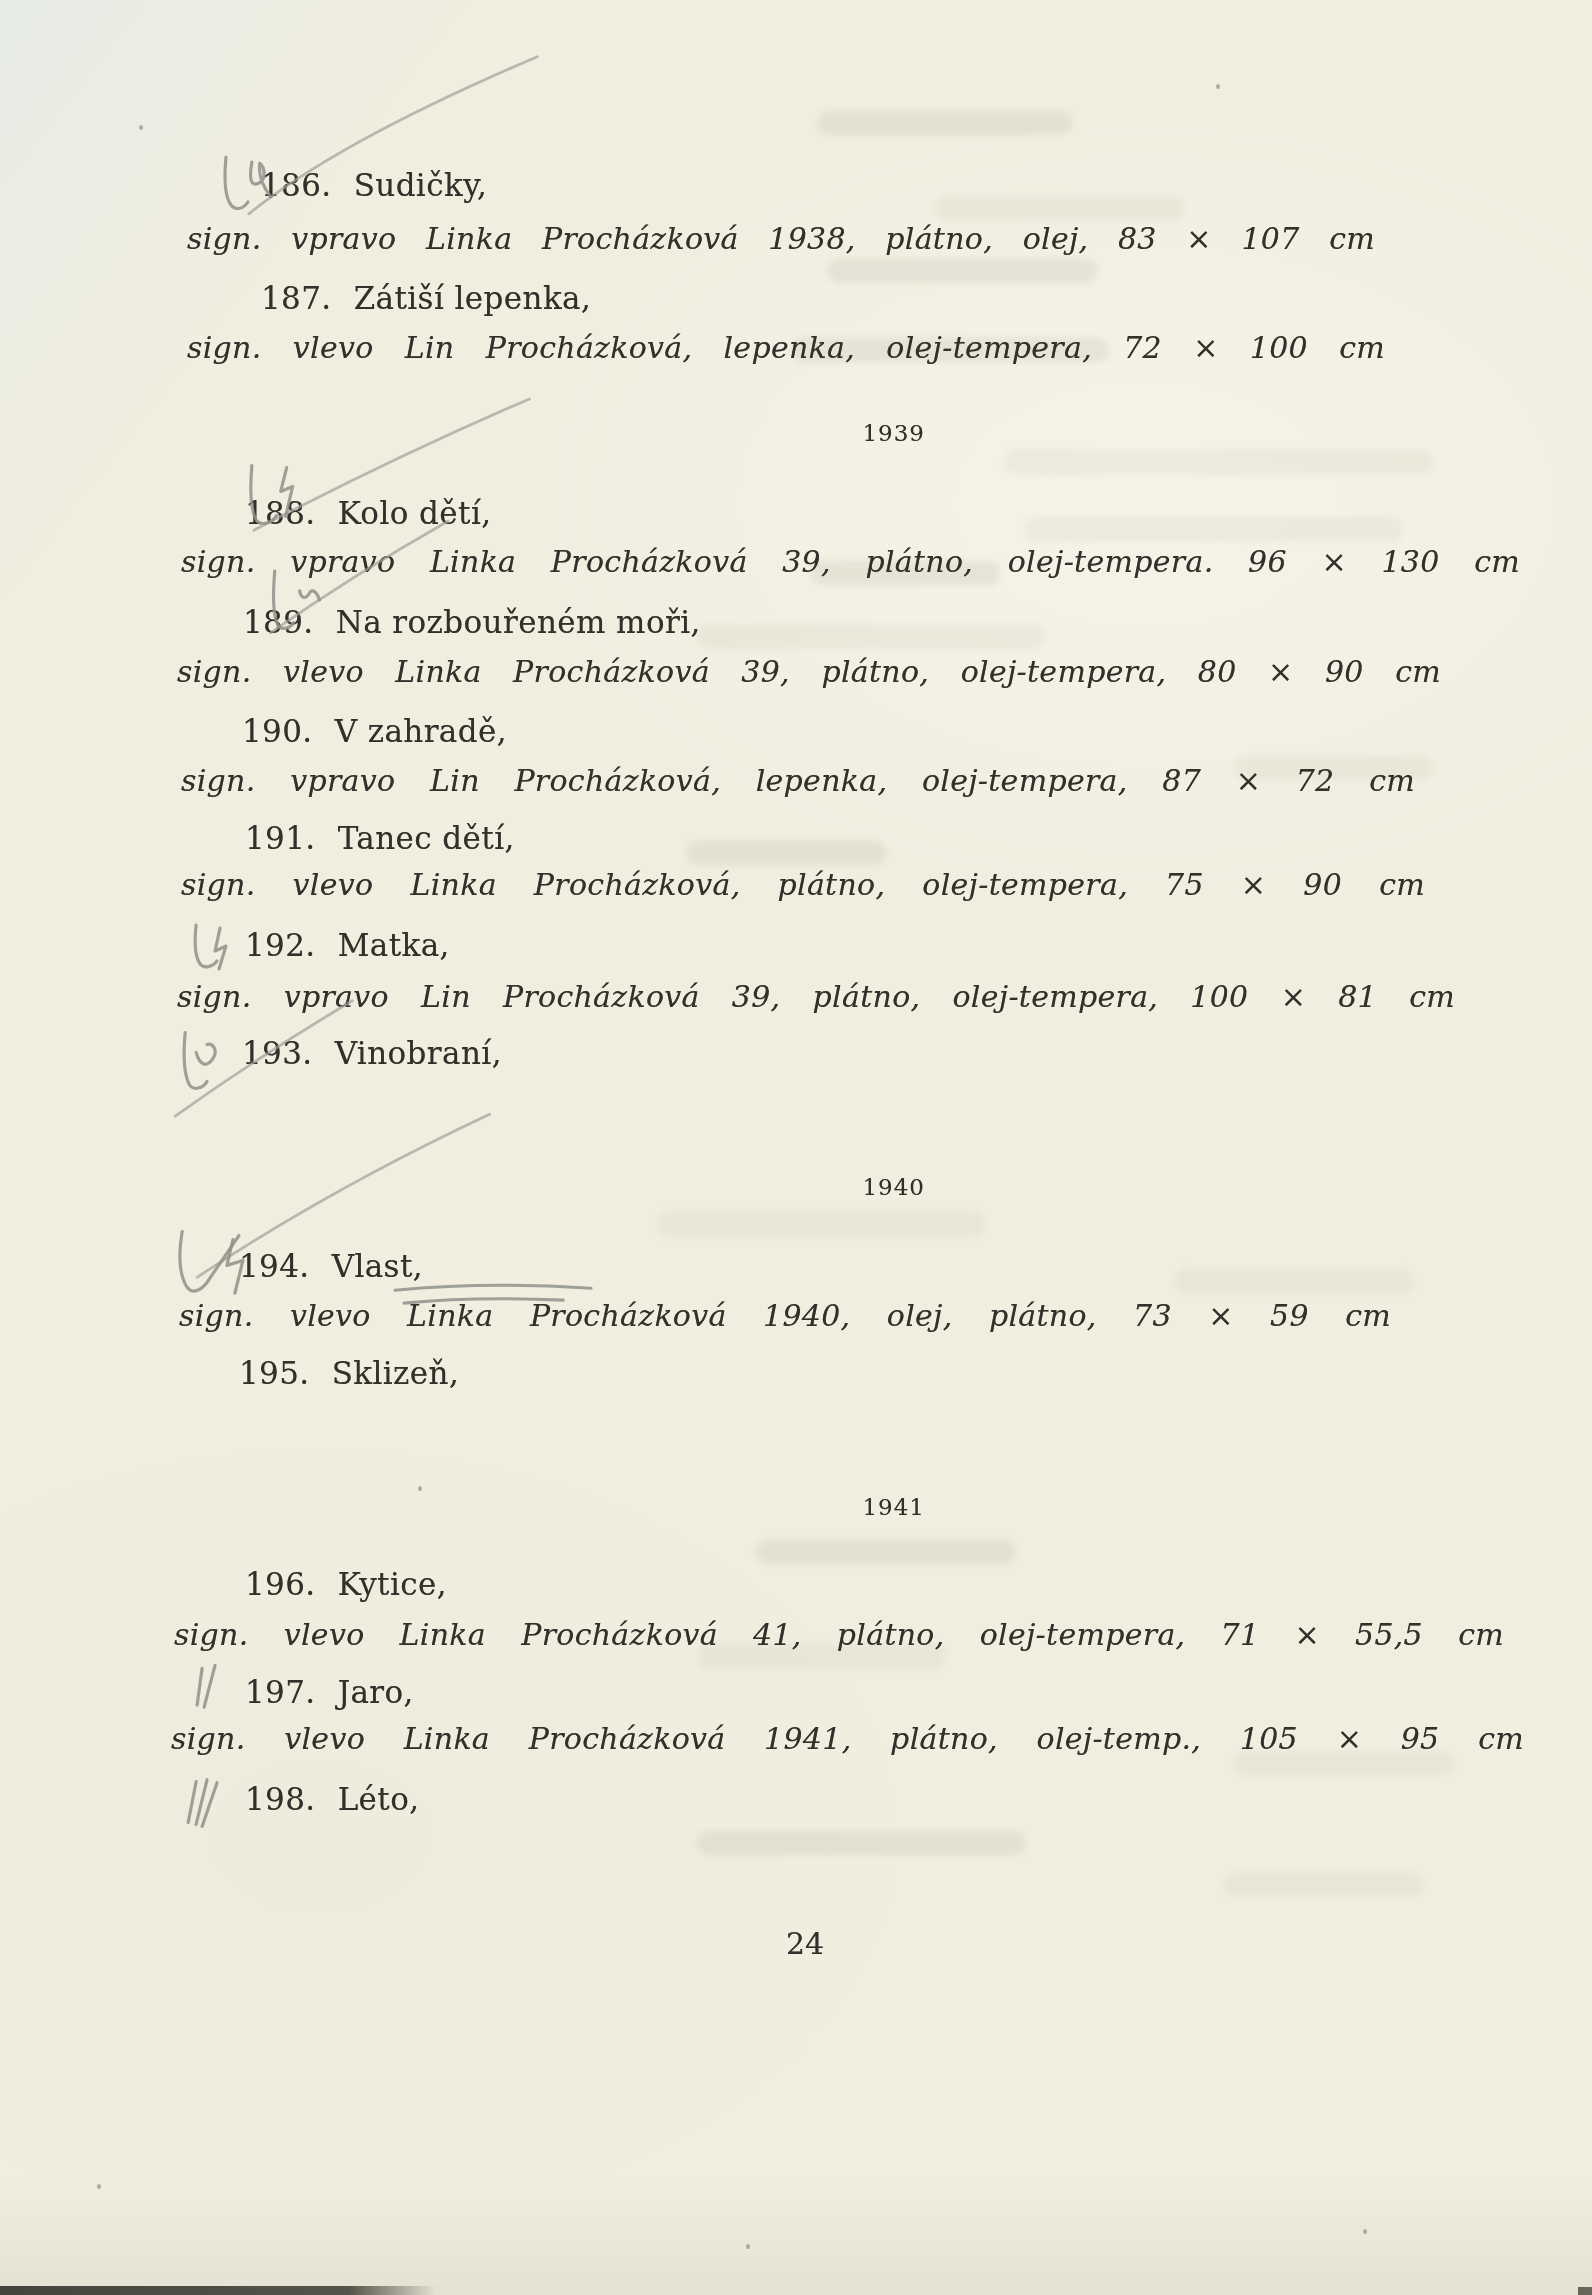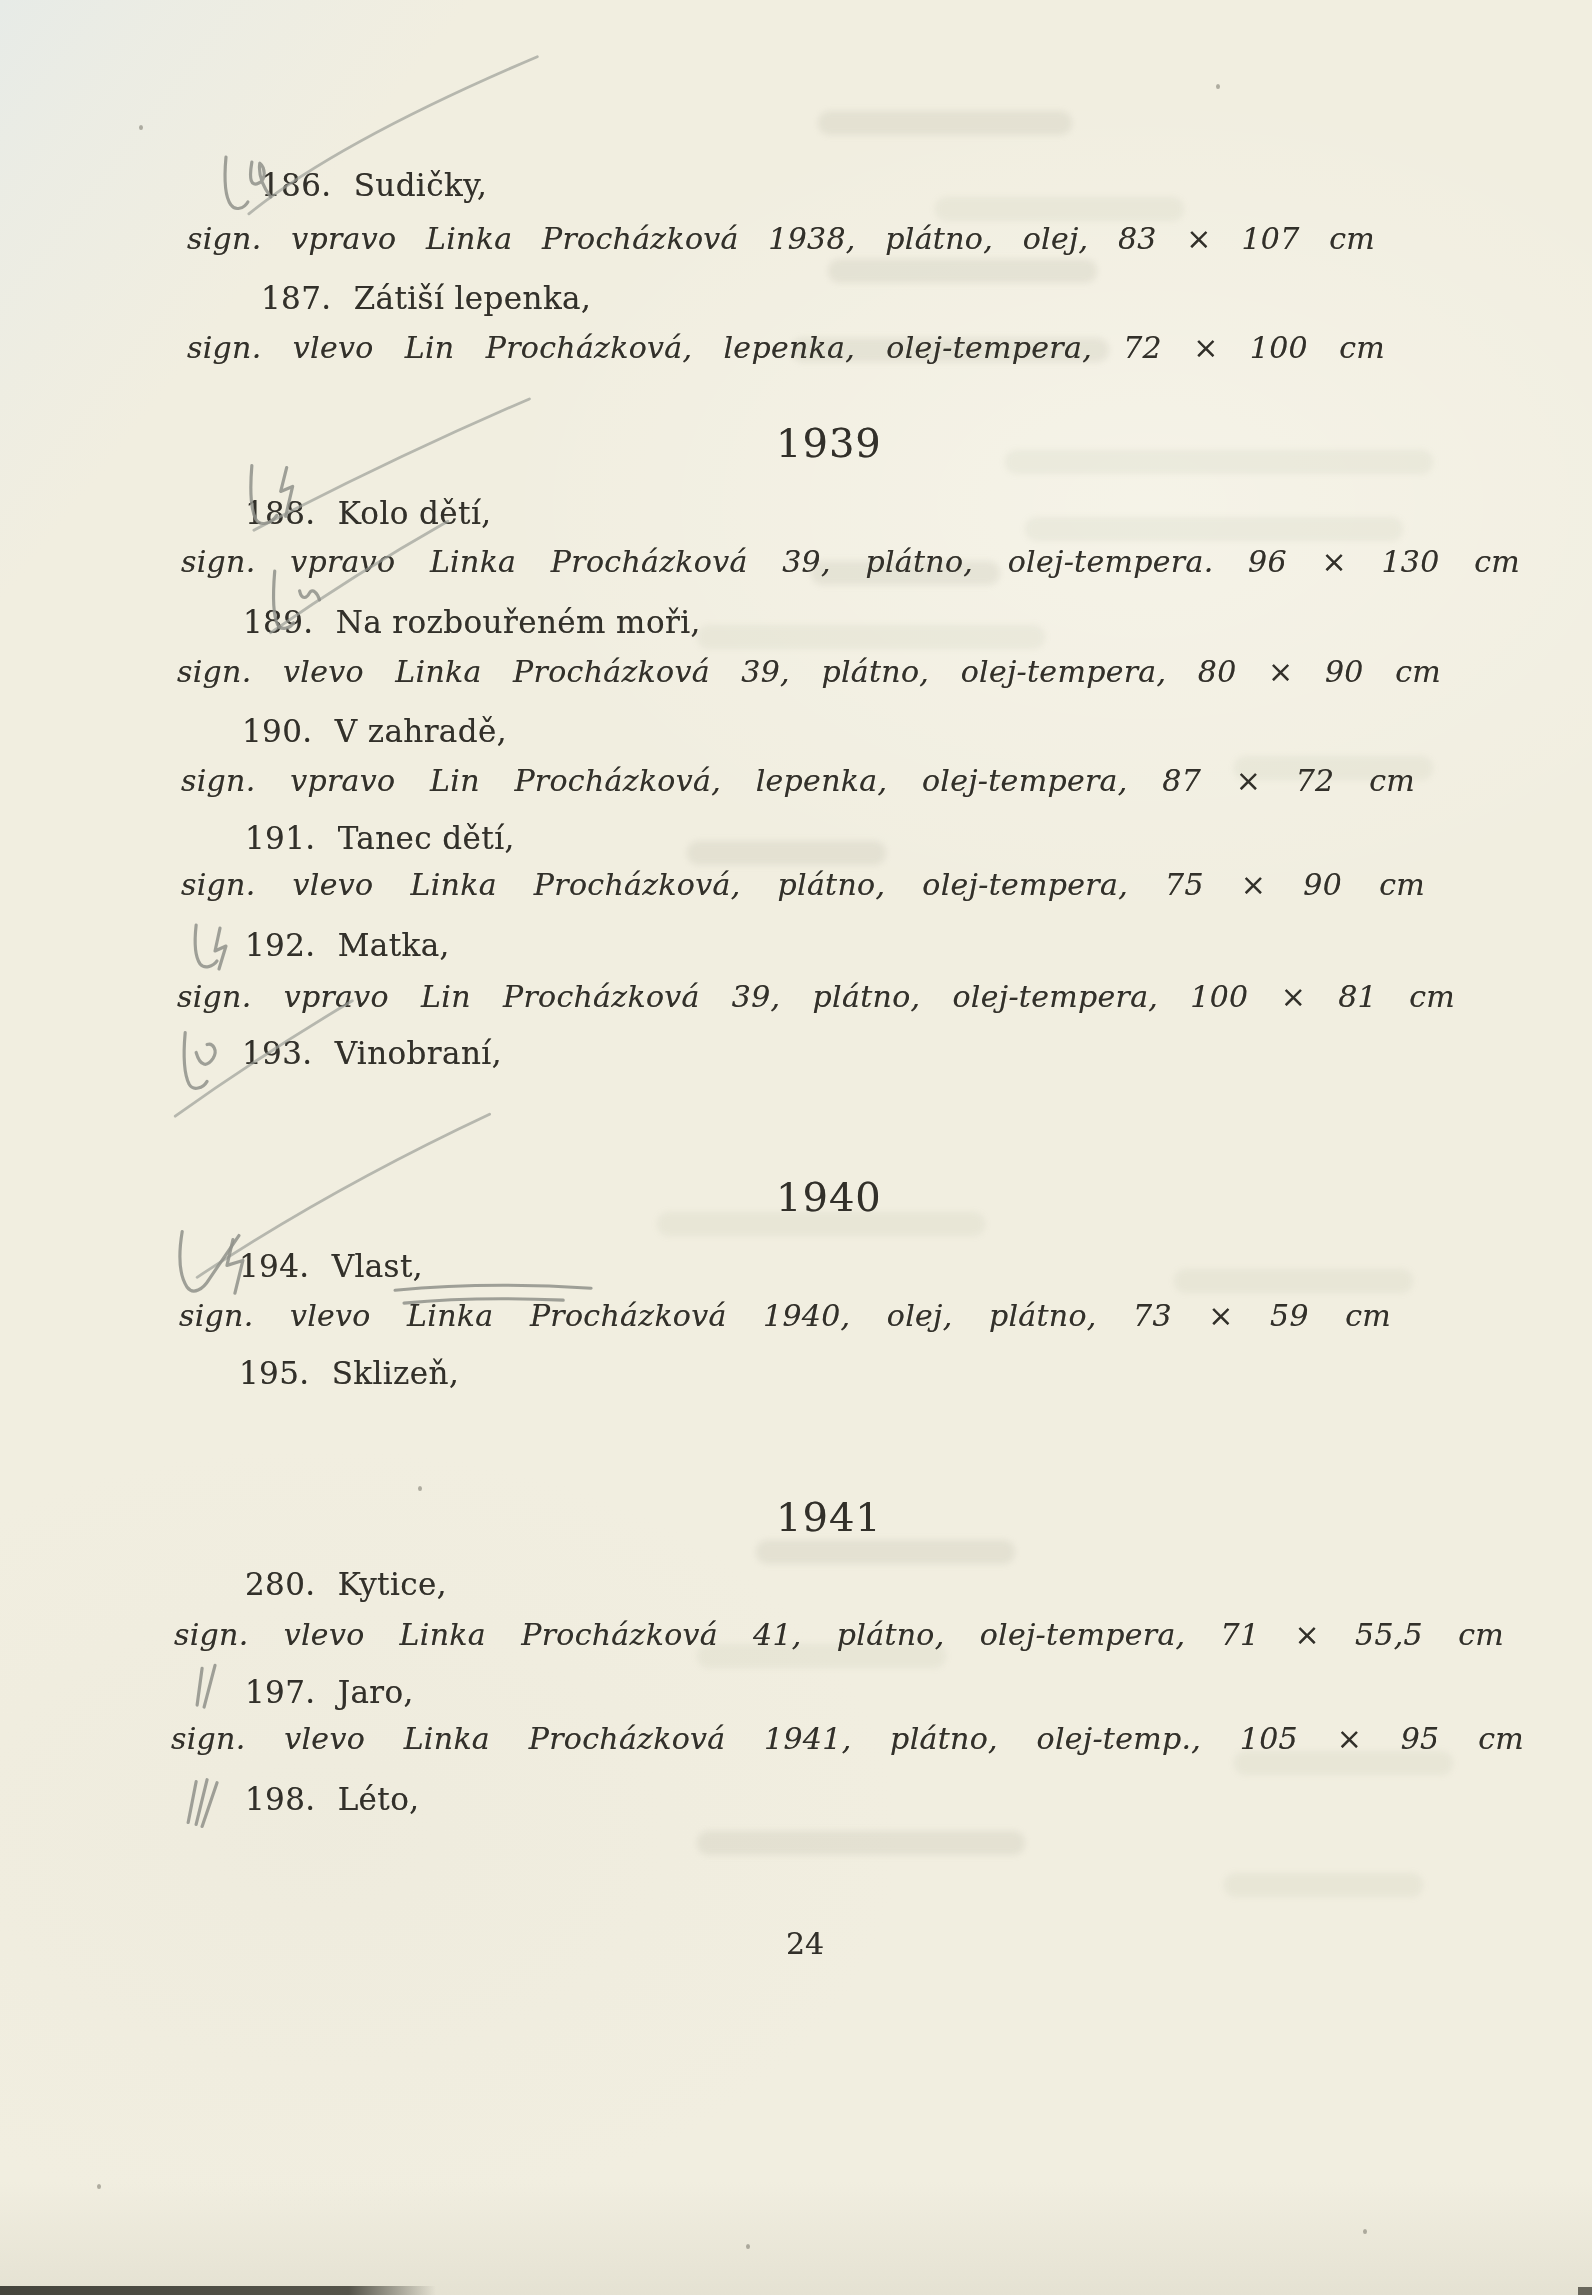--- a/index.html
+++ b/index.html
@@ -19,21 +19,21 @@
   }
   .txt{position:absolute;white-space:nowrap;text-shadow:0 0 0.6px rgba(50,48,42,0.5);}
   .entry-title{font-size:31px;letter-spacing:0.4px;}
   .entry-title .num{margin-right:22px;}
   .sign-line{
     font-size:30px;font-style:italic;letter-spacing:0.3px;
     height:42px;overflow:hidden;white-space:normal;
     text-align:justify;
   }
   .sign-line::after{content:"";display:inline-block;width:100%;height:0;}
-  .year-heading{font-size:40px;text-align:left;letter-spacing:1px;}
+  .year-heading{font-size:23px;text-align:right;letter-spacing:1px;}
   .page-number{font-size:30px;}
   .smudge{position:absolute;height:24px;border-radius:12px;
     background:rgba(148,150,126,0.14);filter:blur(3px);}
   .smudge.light{background:rgba(148,150,126,0.09);}
   .speck{position:absolute;width:4px;height:5px;border-radius:50%;
     background:#6b6a5e;opacity:0.5;}
   .scan-edge-bottom-left{position:absolute;left:0;bottom:0;width:436px;height:9px;
     background:linear-gradient(90deg,#45453d 0%,#55544a 80%,rgba(85,84,74,0) 100%);}
   .scan-edge-bottom-right{position:absolute;right:0;bottom:0;width:14px;height:8px;
     background:#4a493f;opacity:0.8;}
@@ -121,21 +121,21 @@
   </div>
   <div class="txt sign-line" style="left:179px;top:1298px;width:1212px">sign. vlevo Linka Procházková 1940, olej, plátno, 73 × 59 cm</div>
 
   <div class="txt entry-title" style="left:239px;top:1355px">
     <span class="num">195.</span><span>Sklizeň,</span>
   </div>
 
   <div class="txt year-heading" style="left:776px;top:1494px;width:149px">1941</div>
 
   <div class="txt entry-title" style="left:245px;top:1566px">
-    <span class="num">280.</span><span>Kytice,</span>
+    <span class="num">196.</span><span>Kytice,</span>
   </div>
   <div class="txt sign-line" style="left:174px;top:1617px;width:1330px">sign. vlevo Linka Procházková 41, plátno, olej-tempera, 71 × 55,5 cm</div>
 
   <div class="txt entry-title" style="left:245px;top:1674px">
     <span class="num">197.</span><span>Jaro,</span>
   </div>
   <div class="txt sign-line" style="left:171px;top:1721px;width:1353px">sign. vlevo Linka Procházková 1941, plátno, olej-temp., 105 × 95 cm</div>
 
   <div class="txt entry-title" style="left:245px;top:1781px">
     <span class="num">198.</span><span>Léto,</span>

